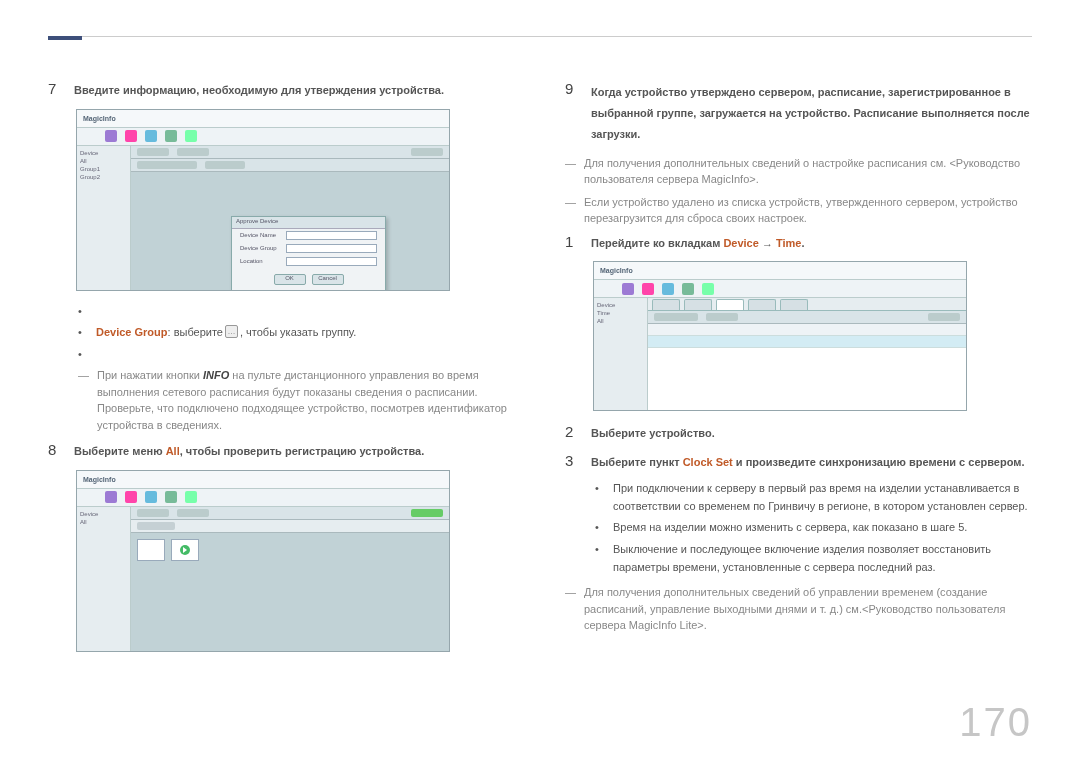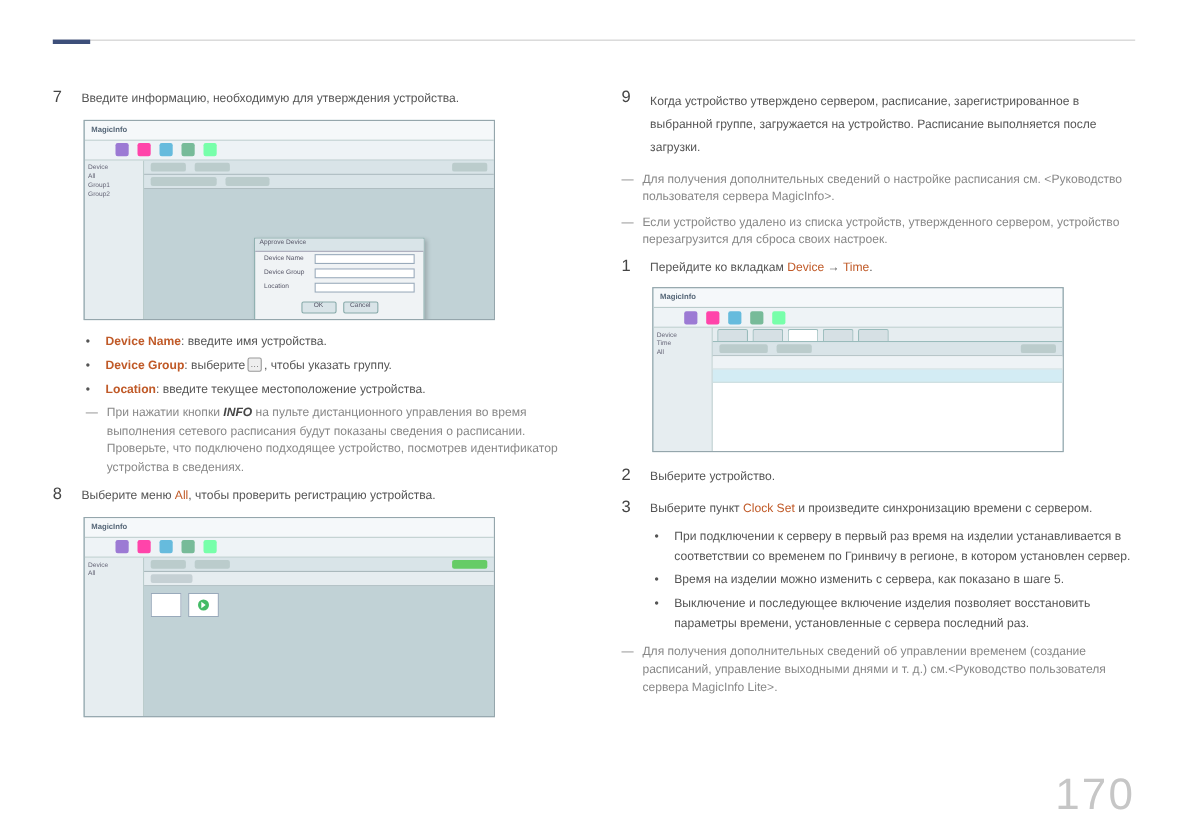--- a/index.html
+++ b/index.html
@@ -50,20 +50,21 @@
     color: #444;
     min-width: 14px;
     font-weight: 400;
     line-height: 1.2;
   }
   .numtext {
     flex: 1;
     line-height: 1.5;
     color: #555;
     padding-top: 2px;
+    font-weight: bold;
   }
   .sub-heading {
     font-size: 15px;
     color: #555;
     margin: 14px 0 10px 0;
   }
   .para {
     line-height: 1.5;
     margin: 0 0 10px 28px;
     color: #555;
@@ -258,29 +259,27 @@
               <div class="b">OK</div>
               <div class="b">Cancel</div>
             </div>
           </div>
         </div>
       </div>
     </div>
 
     <div class="bullet">
       <span class="dot">•</span>
-      <span><span class="hl-red">Device Name</span><span>: введите имя устройства.</span></span>
     </div>
     <div class="bullet">
       <span class="dot">•</span>
       <span><span class="hl-red">Device Group</span><span>: выберите</span><span class="groupbtn">…</span><span>, чтобы указать группу.</span></span>
     </div>
     <div class="bullet">
       <span class="dot">•</span>
-      <span><span class="hl-red">Location</span><span>: введите текущее местоположение устройства.</span></span>
     </div>
 
     <div class="dash-note" style="margin-left:30px">
       <span class="dash">―</span>
       <span><span>При нажатии кнопки </span><span class="bold">INFO</span><span> на пульте дистанционного управления во время выполнения сетевого расписания будут показаны сведения о расписании. Проверьте, что подключено подходящее устройство, посмотрев идентификатор устройства в сведениях.</span></span>
     </div>
 
     <div class="numrow" style="margin-top:8px">
       <div class="num">8</div>
       <div class="numtext"><span>Выберите меню </span><span class="hl-red-normal">All</span><span>, чтобы проверить регистрацию устройства.</span></div>

